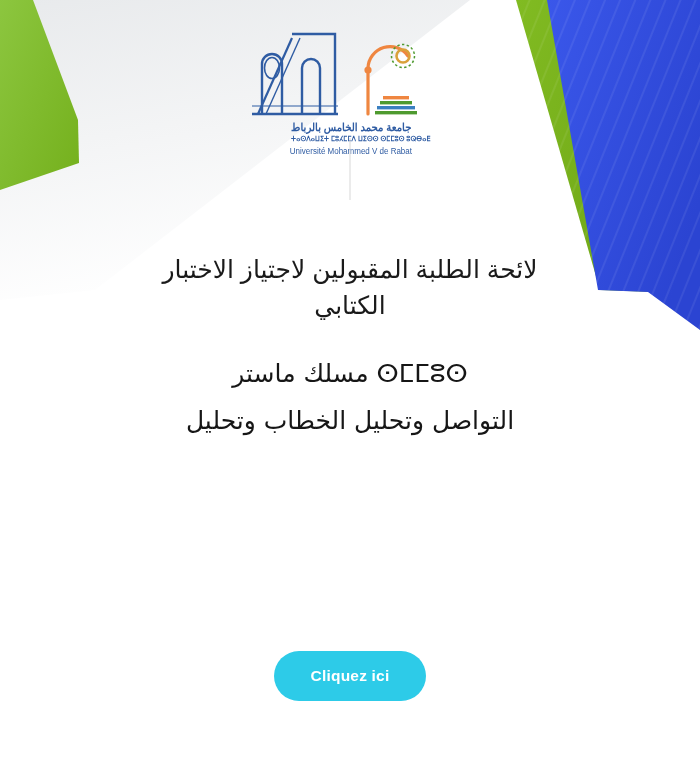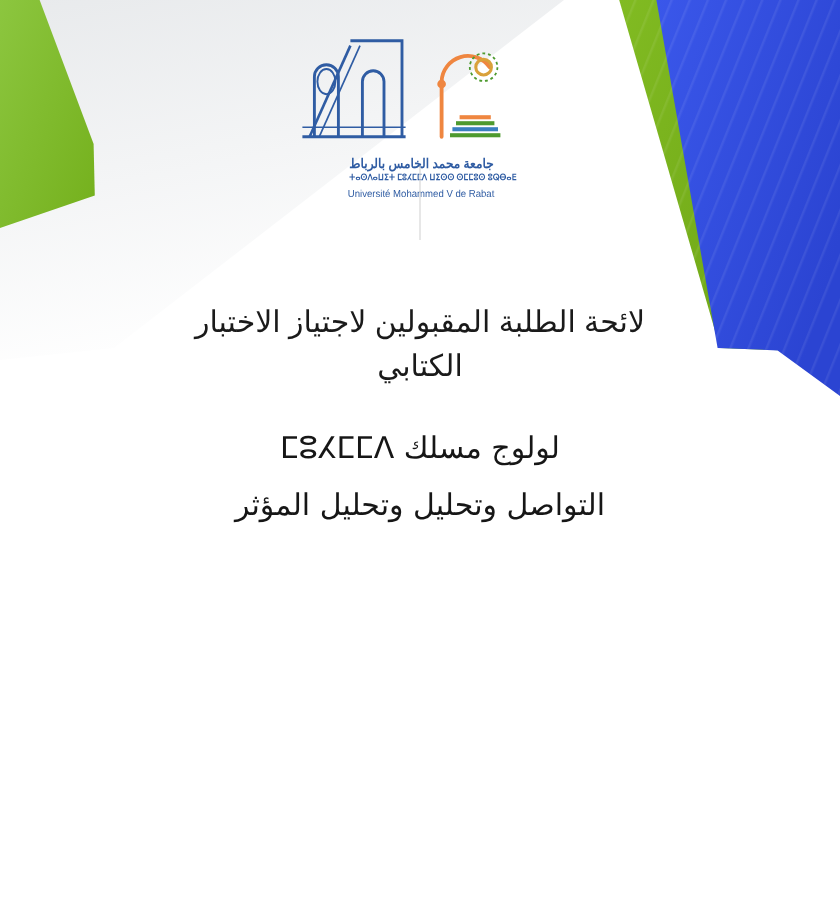--- a/index.html
+++ b/index.html
@@ -38,21 +38,21 @@
   .logo-emblems {
     position: relative;
     width: 220px;
     height: 92px;
   }
   .logo-names {
     display: flex;
     flex-direction: row;
     align-items: flex-start;
     justify-content: center;
-    margin-top: 12px;
+    margin-top: 2px;
   }
   .logo-col {
     width: 128px;
     text-align: center;
     line-height: 1.28;
   }
   .logo-col.blue   { color: #2f5ca3; }
   .logo-col.orange { color: #ef8640; }
 
   .ln-ar {
@@ -216,19 +216,22 @@
         <div class="ln-tif">ⵜⴰⵙⴷⴰⵡⵉⵜ ⵎⵓⵃⵎⵎⴷ ⵡⵉⵙⵙ ⵙⵎⵎⵓⵙ ⵓⵕⴱⴰⴹ</div>
         <div class="ln-fr">Université Mohammed V de Rabat</div>
       </div>
     </div>
     <div class="logo-divider"></div>
   </div>
 
   <div class="announcement">
     <div class="ann-title">لائحة الطلبة المقبولين لاجتياز الاختبار الكتابي</div>
     <div class="gap-1"></div>
-    <div class="ann-line">لولوج مسلك ⵎⵓⵃⵎⵎⴷ</div>
+    <div class="ann-line">ⵙⵎⵎⵓⵙ مسلك ماستر</div>
     <div class="gap-2"></div>
-    <div class="ann-line">التواصل وتحليل وتحليل المؤثر</div>
+    <div class="ann-line">التواصل وتحليل الخطاب وتحليل</div>
   </div>
 
+  <div class="cta-wrap">
+    <button class="cta-button">Cliquez ici</button>
+  </div>
 
 </div>
 
 </body></html>

